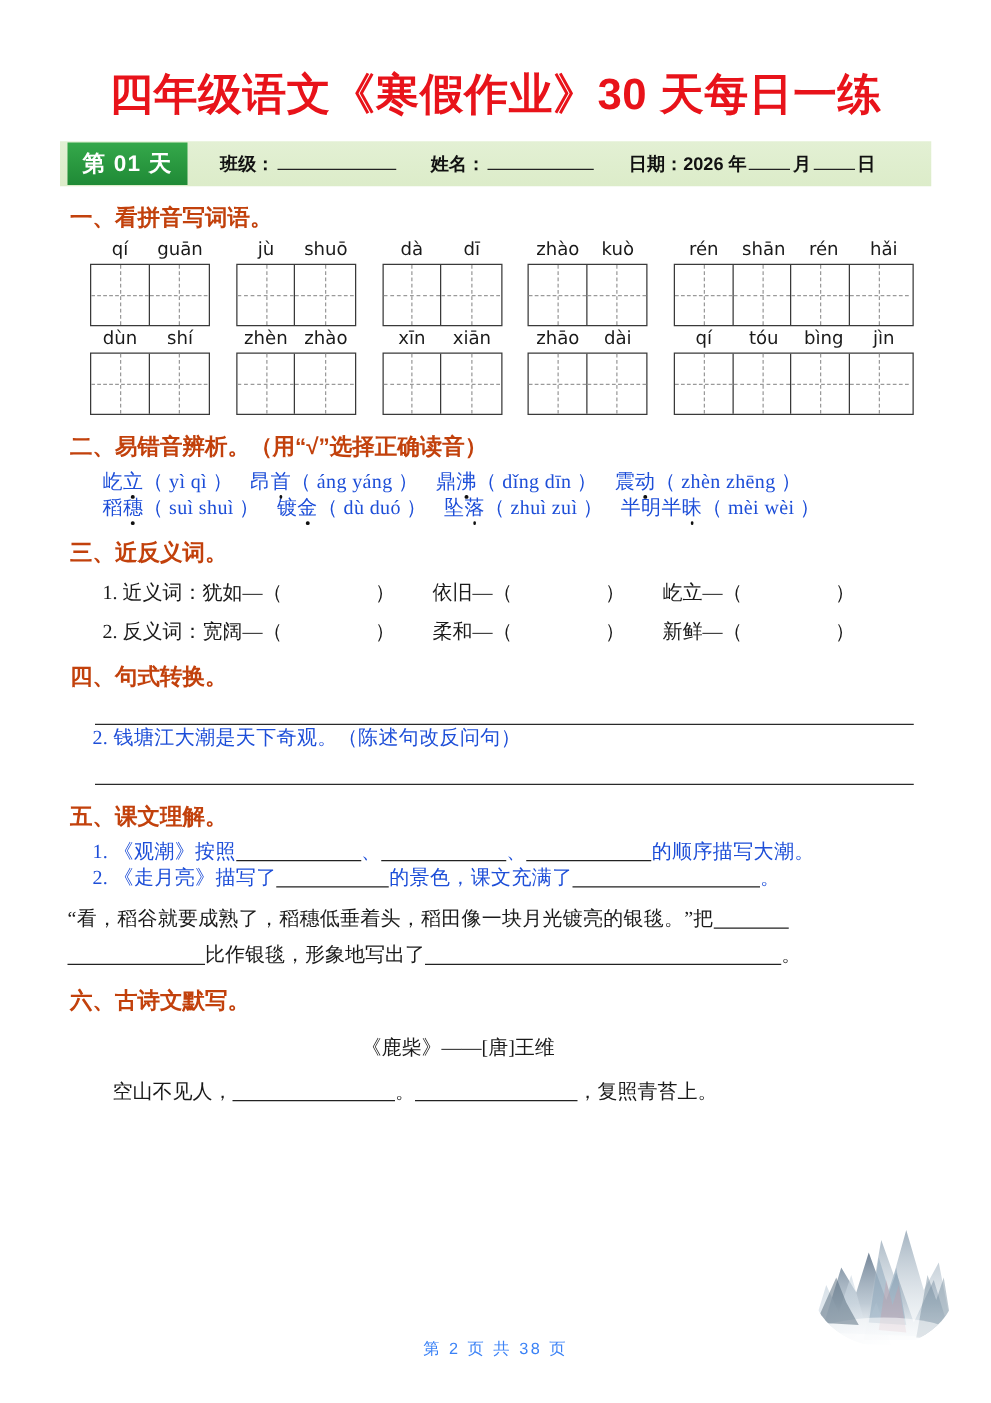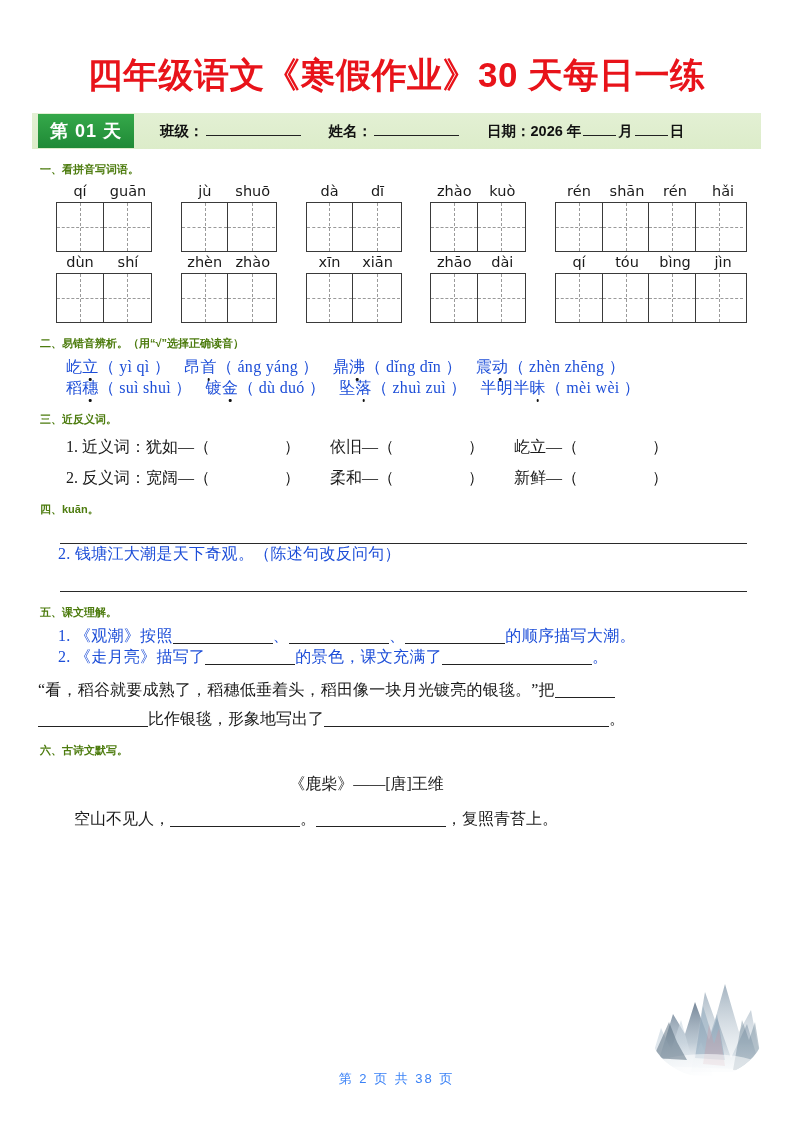--- a/index.html
+++ b/index.html
@@ -13,21 +13,21 @@
     font-family: "Liberation Serif", "DejaVu Serif", serif;
     color: #1a1a1a;
     position: relative;
     overflow: hidden;
   }
   .page {
     position: relative;
     width: 793px;
     height: 1021px;
     box-sizing: border-box;
-    padding: 0 32px;
+    padding: 0 48px;
   }
 
   
   .title {
     text-align: center;
     color: #e8131a;
     font-family: "Liberation Sans", "DejaVu Sans", sans-serif;
     font-weight: bold;
     font-size: 35px;
     letter-spacing: 0.5px;
@@ -69,24 +69,24 @@
     border-bottom: 1px solid #222;
     height: 13px;
     margin: 0 2px;
   }
   .blank-w95 { width: 95px; }
   .blank-w85 { width: 85px; }
   .blank-w33 { width: 33px; }
 
   
   .sec-head {
-    color: #4d7c0f;
+    color: #c2410c;
     font-family: "Liberation Sans", "DejaVu Sans", sans-serif;
     font-weight: bold;
-    font-size: 11px;
+    font-size: 18px;
     margin: 13px 0 6px 8px;
     white-space: nowrap;
   }
 
   
   .grid-row {
     display: flex;
     justify-content: space-between;
     padding: 0 14px 0 24px;
     margin-top: 2px;
@@ -398,21 +398,21 @@
       <span class="syn-item"><span>依旧—（</span><span class="paren-gap"></span><span>）</span></span>
       <span class="syn-item"><span>屹立—（</span><span class="paren-gap"></span><span>）</span></span>
     </div>
   <div class="syn-row" id="synrow2">
       <span>2. 反义词：</span>
       <span class="syn-item"><span>宽阔—（</span><span class="paren-gap"></span><span>）</span></span>
       <span class="syn-item"><span>柔和—（</span><span class="paren-gap"></span><span>）</span></span>
       <span class="syn-item"><span>新鲜—（</span><span class="paren-gap"></span><span>）</span></span>
     </div>
 
-  <div class="sec-head">四、kuān。</div>
+  <div class="sec-head">四、句式转换。</div>
   <div class="answer-rule"></div>
   <div class="body-line indent-less">2. 钱塘江大潮是天下奇观。（陈述句改反问句）</div>
   <div class="answer-rule"></div>
 
   <div class="sec-head">五、课文理解。</div>
   <div class="body-line indent-less">
     <span>1. 《观潮》按照</span><span class="ul ul-100"></span><span>、</span><span class="ul ul-100"></span><span>、</span><span class="ul ul-100"></span><span>的顺序描写大潮。</span>
   </div>
   <div class="body-line indent-less">
     <span>2. 《走月亮》描写了</span><span class="ul ul-90"></span><span>的景色，课文充满了</span><span class="ul ul-150"></span><span>。</span>

